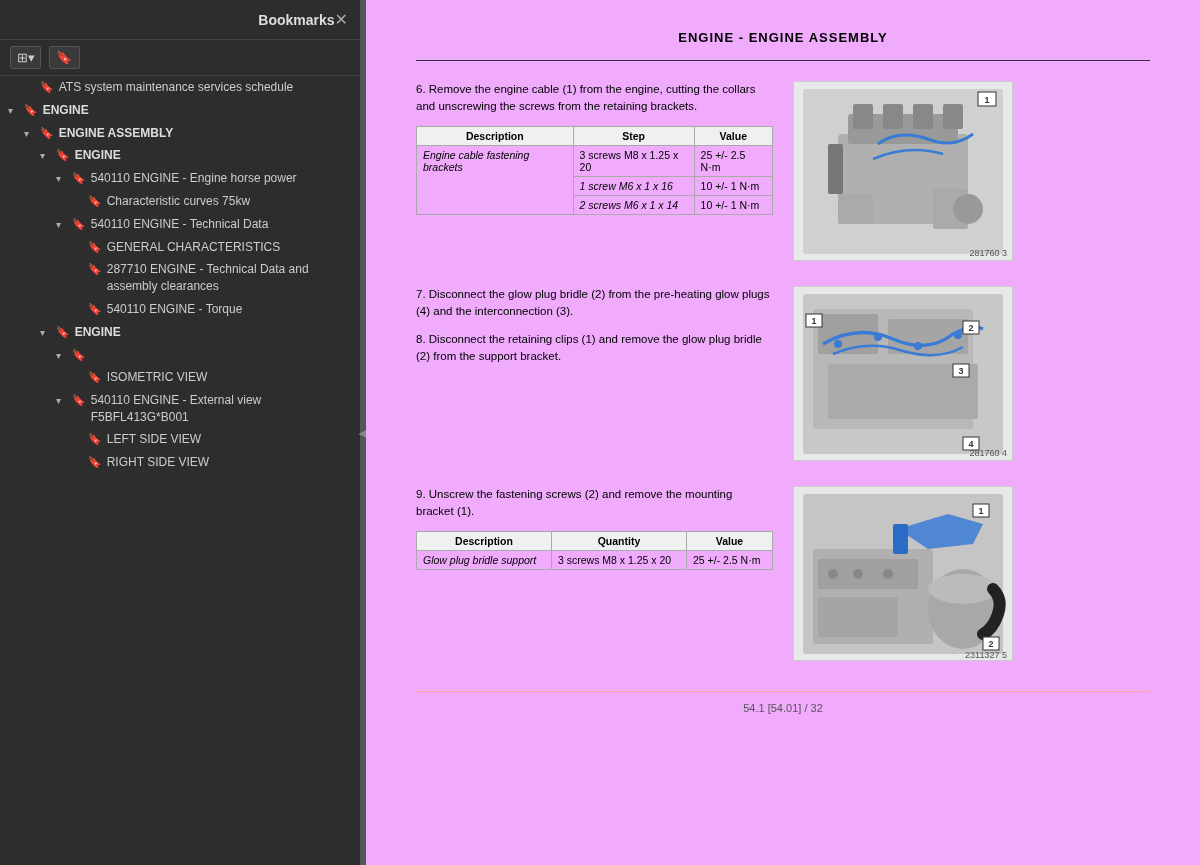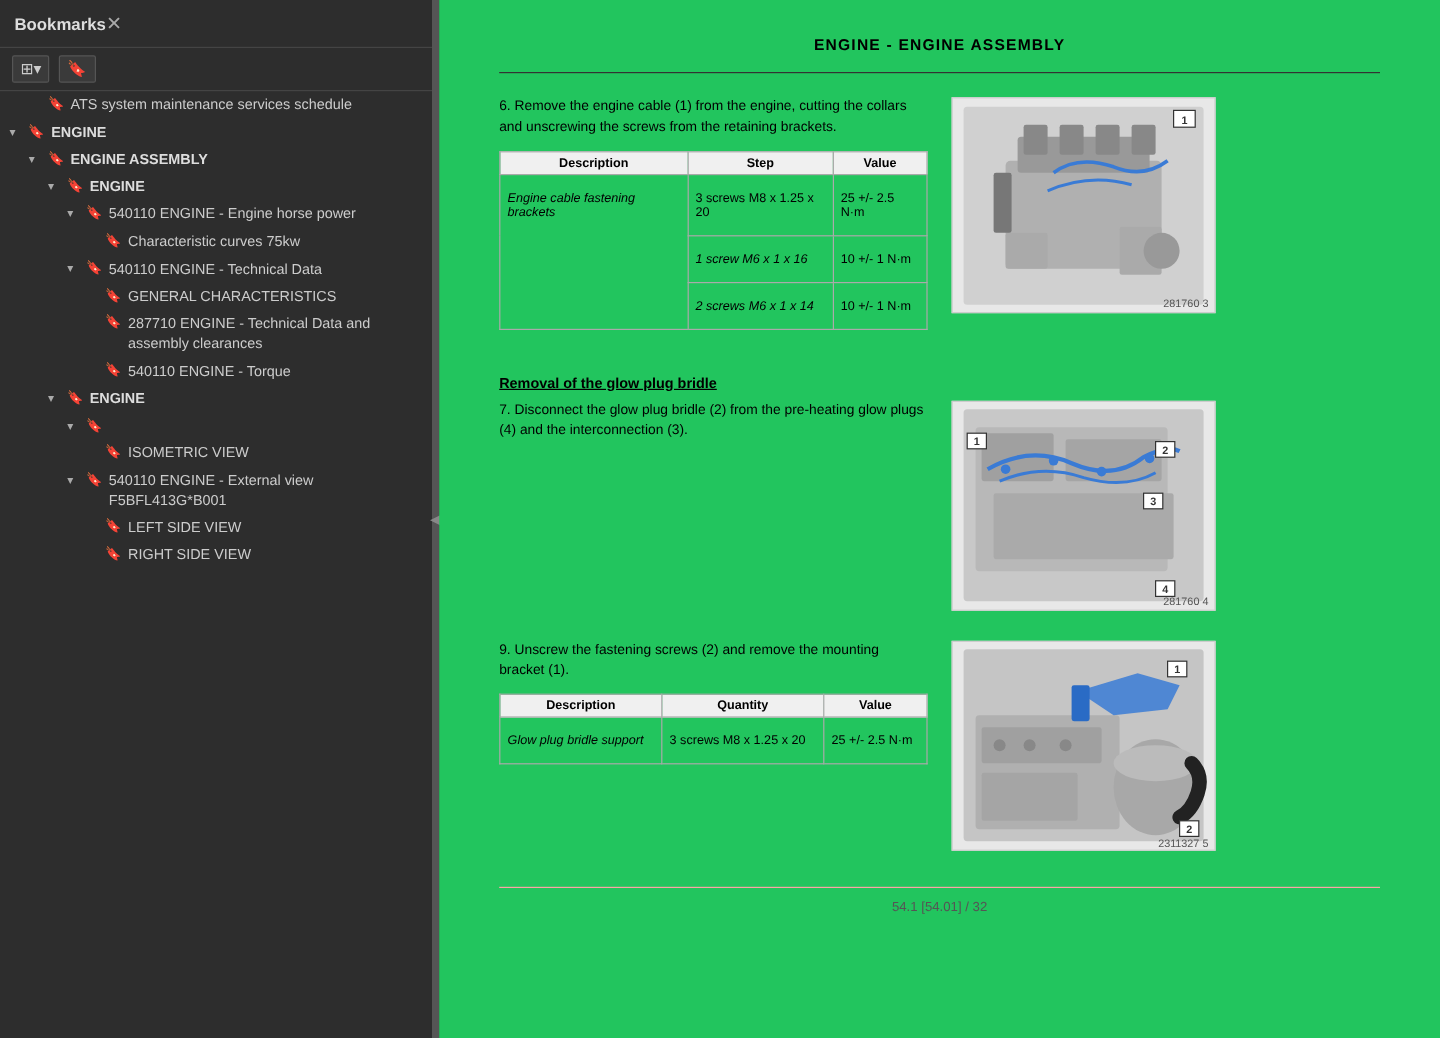--- a/index.html
+++ b/index.html
@@ -12,21 +12,21 @@
       background: #2d2d2d;
       color: #ccc;
       display: flex;
       flex-direction: column;
       height: 865px;
       overflow: hidden;
     }
     .sidebar-header {
       display: flex;
       align-items: center;
-      justify-content: flex-start;
+      justify-content: flex-end;
       padding: 8px 12px;
       background: #2d2d2d;
       border-bottom: 1px solid #444;
       min-height: 40px;
     }
     .sidebar-title {
       font-size: 14px;
       font-weight: bold;
       color: #ddd;
     }
@@ -110,21 +110,21 @@
       justify-content: center;
     }
     .resizer-arrow {
       color: #888;
       font-size: 12px;
     }
 
     
     .main-content {
       flex: 1;
-      background: #22c55e;
+      background: #f0abfc;
       overflow-y: auto;
       padding: 30px 50px;
     }
     .main-content::-webkit-scrollbar { width: 8px; }
     .main-content::-webkit-scrollbar-track { background: #e0e0e0; }
     .main-content::-webkit-scrollbar-thumb { background: #aaa; }
 
     .page-title {
       text-align: center;
       font-size: 13px;
@@ -191,21 +191,21 @@
     }
     .data-table th {
       background: #f0f0f0;
       border: 1px solid #aaa;
       padding: 3px 10px;
       text-align: center;
       font-weight: bold;
     }
     .data-table td {
       border: 1px solid #aaa;
-      padding: 13px 6px;
+      padding: 3px 6px;
       vertical-align: top;
     }
     .data-table td:first-child { font-style: italic; }
 
     .section-heading {
       font-weight: bold;
       font-size: 12px;
       margin-bottom: 8px;
       text-decoration: underline;
     }
@@ -397,26 +397,29 @@
             <rect x="180" y="8" width="18" height="14" fill="white" stroke="#333" stroke-width="1"></rect>
             <text x="189" y="19" text-anchor="middle" font-size="9" font-weight="bold" fill="#333">1</text>
           </svg>
           <div style="position:absolute; bottom:2px; right:5px; font-size:9px; color:#555;">281760  3</div>
         </div>
       </div>
     </div>
   </div>
 
   <div class="section">
-    <p class="section-heading">Removal of the glow plug bridle</p>
     <div class="content-row">
       <div class="text-col">
         <p class="step-text">
           <span class="step-num">7.</span>
           <span>Disconnect the glow plug bridle (2) from the pre-heating glow plugs (4) and the interconnection (3).</span>
+        </p>
+        <p class="step-text">
+          <span class="step-num">8.</span>
+          <span>Disconnect the retaining clips (1) and remove the glow plug bridle (2) from the support bracket.</span>
         </p>
       </div>
       <div class="text-col img-col">
         <div class="engine-img-placeholder engine-img-2">
           <svg width="210" height="170" viewBox="0 0 210 170">
             <rect x="5" y="5" width="200" height="160" fill="#c8c8c8" rx="3"></rect>
 
             <rect x="15" y="20" width="160" height="120" fill="#b8b8b8" rx="3"></rect>
 
             <rect x="20" y="25" width="60" height="40" fill="#a0a0a0" rx="2"></rect>

